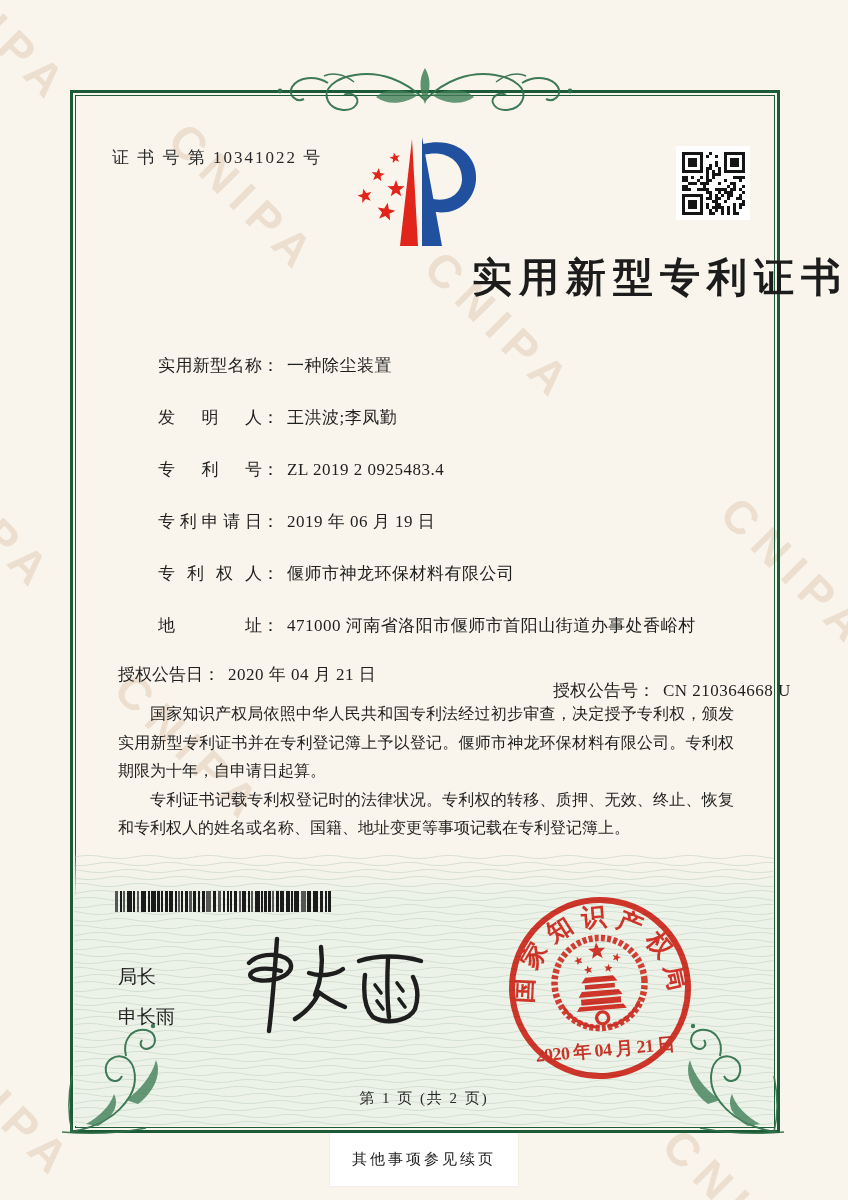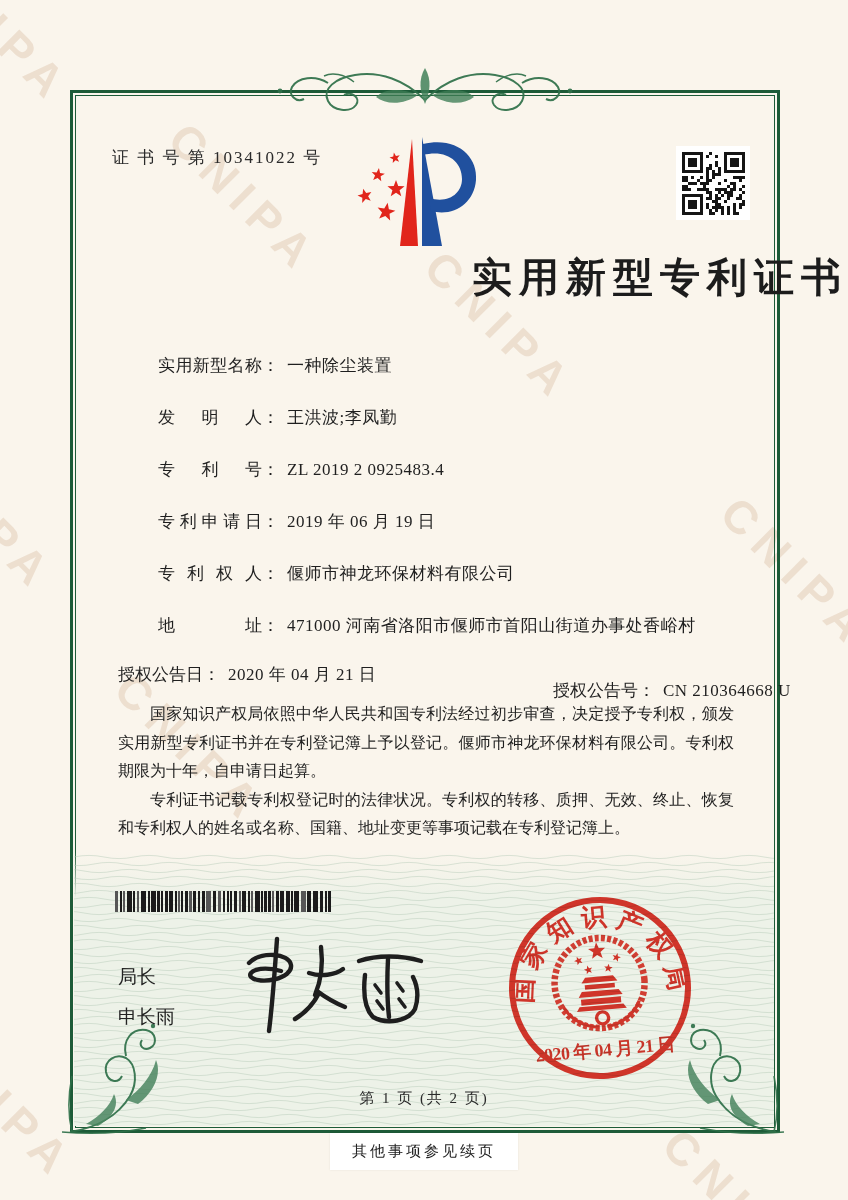--- a/index.html
+++ b/index.html
@@ -59,21 +59,21 @@
     font-family:"Liberation Sans","DejaVu Sans",sans-serif;color:#222;text-align:right;}
   .sig-name{position:absolute;left:118px;top:1004px;z-index:2;font-size:19px;
     font-family:"Liberation Sans","DejaVu Sans",sans-serif;color:#222;}
   #signature{position:absolute;left:225px;top:933px;z-index:2;}
   .seal{position:absolute;left:498px;top:886px;z-index:3;transform:rotate(-5deg);
     opacity:0.93;mix-blend-mode:multiply;}
   .page-info{position:absolute;left:0;right:0;top:1089px;z-index:2;text-align:center;
     font-size:15px;letter-spacing:2px;color:#2a2a2a;}
   .cont-box{
     position:absolute;left:50%;top:1133px;transform:translateX(-50%);z-index:2;
-    background:#ffffff;padding:9px 22px;font-size:15px;letter-spacing:3px;color:#222;
+    background:#ffffff;padding:17px 22px;font-size:15px;letter-spacing:3px;color:#222;
     box-shadow:0 0 2px rgba(0,0,0,0.08);white-space:nowrap;
   }
 </style>
 </head>
 <body>
 
 <span class="wm" style="left:-52px;top:-58px">CNIPA</span>
 <span class="wm" style="left:196px;top:112px">CNIPA</span>
 <span class="wm" style="left:452px;top:240px">CNIPA</span>
 <span class="wm" style="left:-68px;top:430px">CNIPA</span>

